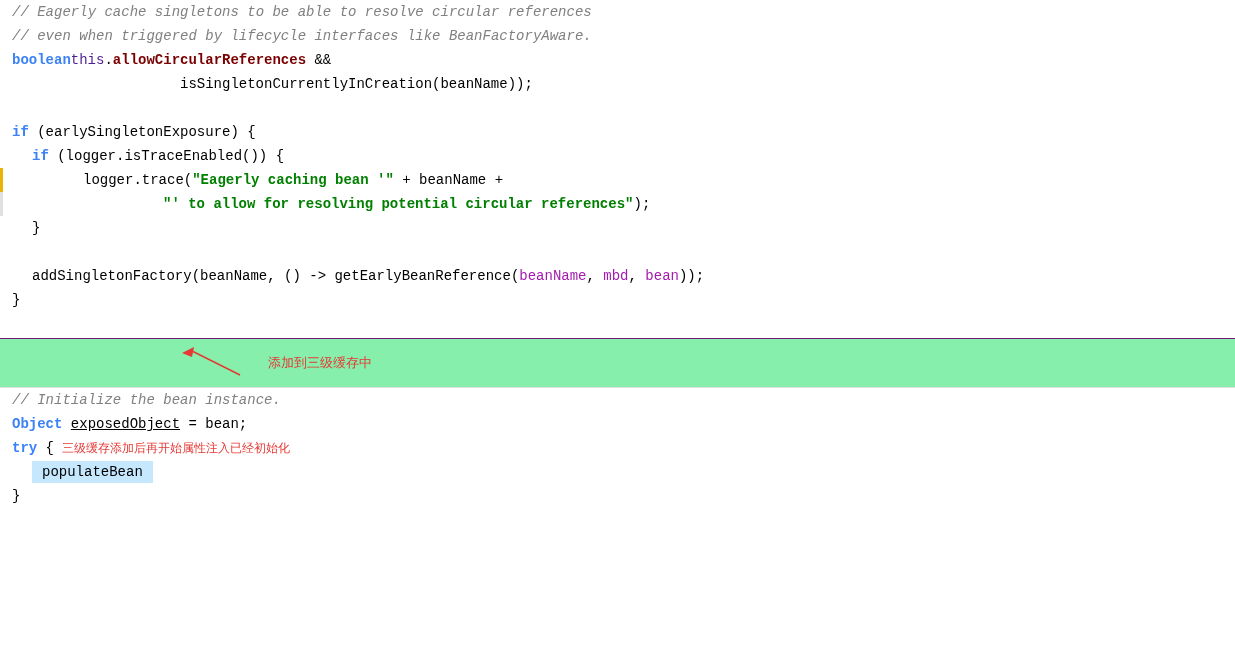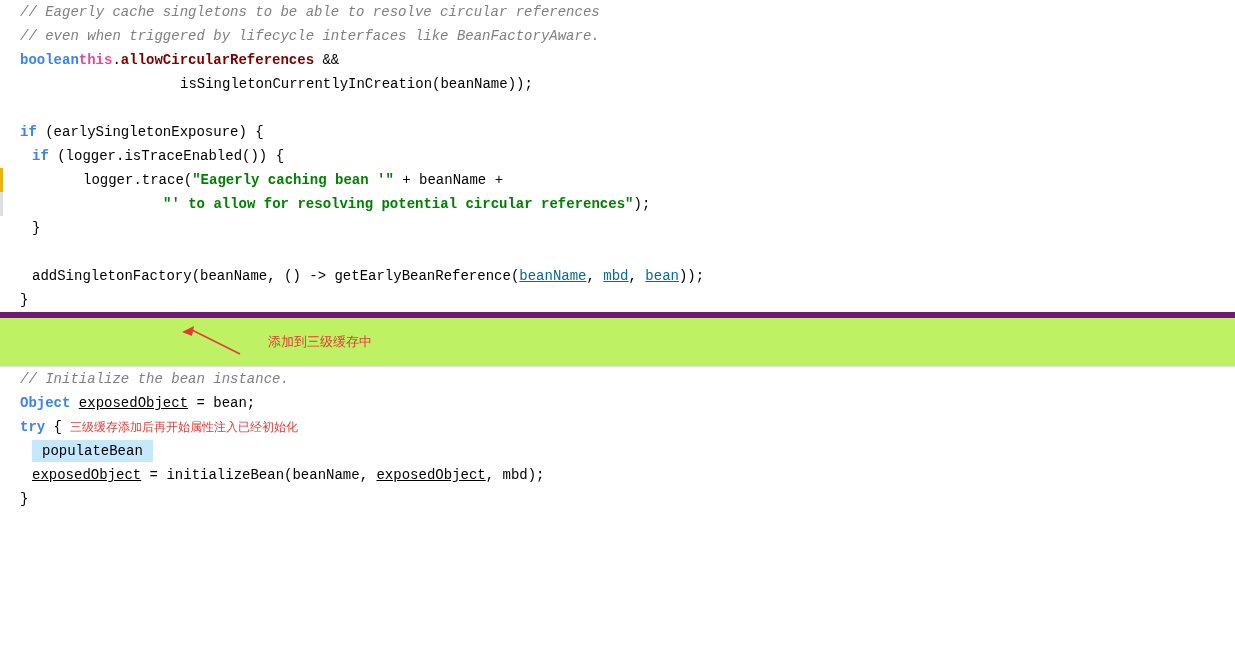--- a/index.html
+++ b/index.html
@@ -23,44 +23,45 @@
       background: #fff;
     }
     .code-line {
       display: flex;
       align-items: flex-start;
       padding: 1px 0;
       min-height: 22px;
       white-space: pre;
       line-height: 22px;
     }
-    .indent-0 { padding-left: 12px; margin-left: 8px; }
+    .indent-0 { padding-left: 12px; }
     .indent-1 { padding-left: 32px; }
     .indent-2 { padding-left: 64px; }
 
     
     .c-comment { color: #808080; font-style: italic; }
     .c-keyword { color: #3b82f6; font-weight: bold; }
     .c-string { color: #008000; font-weight: bold; }
-    .c-param { color: #0369a1; text-decoration: underline; }
-    .c-this { color: #ec4899; font-weight: bold; }
+    .c-param { color: #a21caf; }
+    .c-this { color: #4c1d95; font-weight: normal; }
     .c-field { color: #7b0000; font-weight: bold; }
     .c-plain { color: #000; }
     .c-underline { text-decoration: underline; }
 
     
     .annotation-area {
-      background: #bef264;
-      border-top: 6px solid #701a75;
+      background: #86efac;
+      border-top: 1px solid #701a75;
       border-bottom: 1px solid #e0e0e0;
       display: flex;
       align-items: center;
       padding: 6px 0 6px 0;
       position: relative;
       min-height: 44px;
+      margin-top: 26px;
     }
     .arrow-line {
       position: relative;
       display: flex;
       align-items: center;
       padding-left: 120px;
       gap: 0;
     }
     .annotation-text {
       font-family: Arial, sans-serif;
@@ -188,23 +189,20 @@
     <div class="code-line indent-0">
       <span class="c-keyword">try</span>
       <span class="c-plain"> {</span>
       <span class="inline-annotation">三级缓存添加后再开始属性注入已经初始化</span>
     </div>
 
     <div class="code-line indent-1">
       <span class="highlight-box c-plain">populateBean</span>
     </div>
 
-    <div class="code-line indent-1">
-      <span class="c-plain"><span class="c-underline">exposedObject</span> = initializeBean(beanName, <span class="c-underline">exposedObject</span>, mbd);</span>
-    </div>
 
     <div class="code-line indent-0">
       <span class="c-plain">}</span>
     </div>
 
   </div>
 
 </div>
 
 </body></html>

